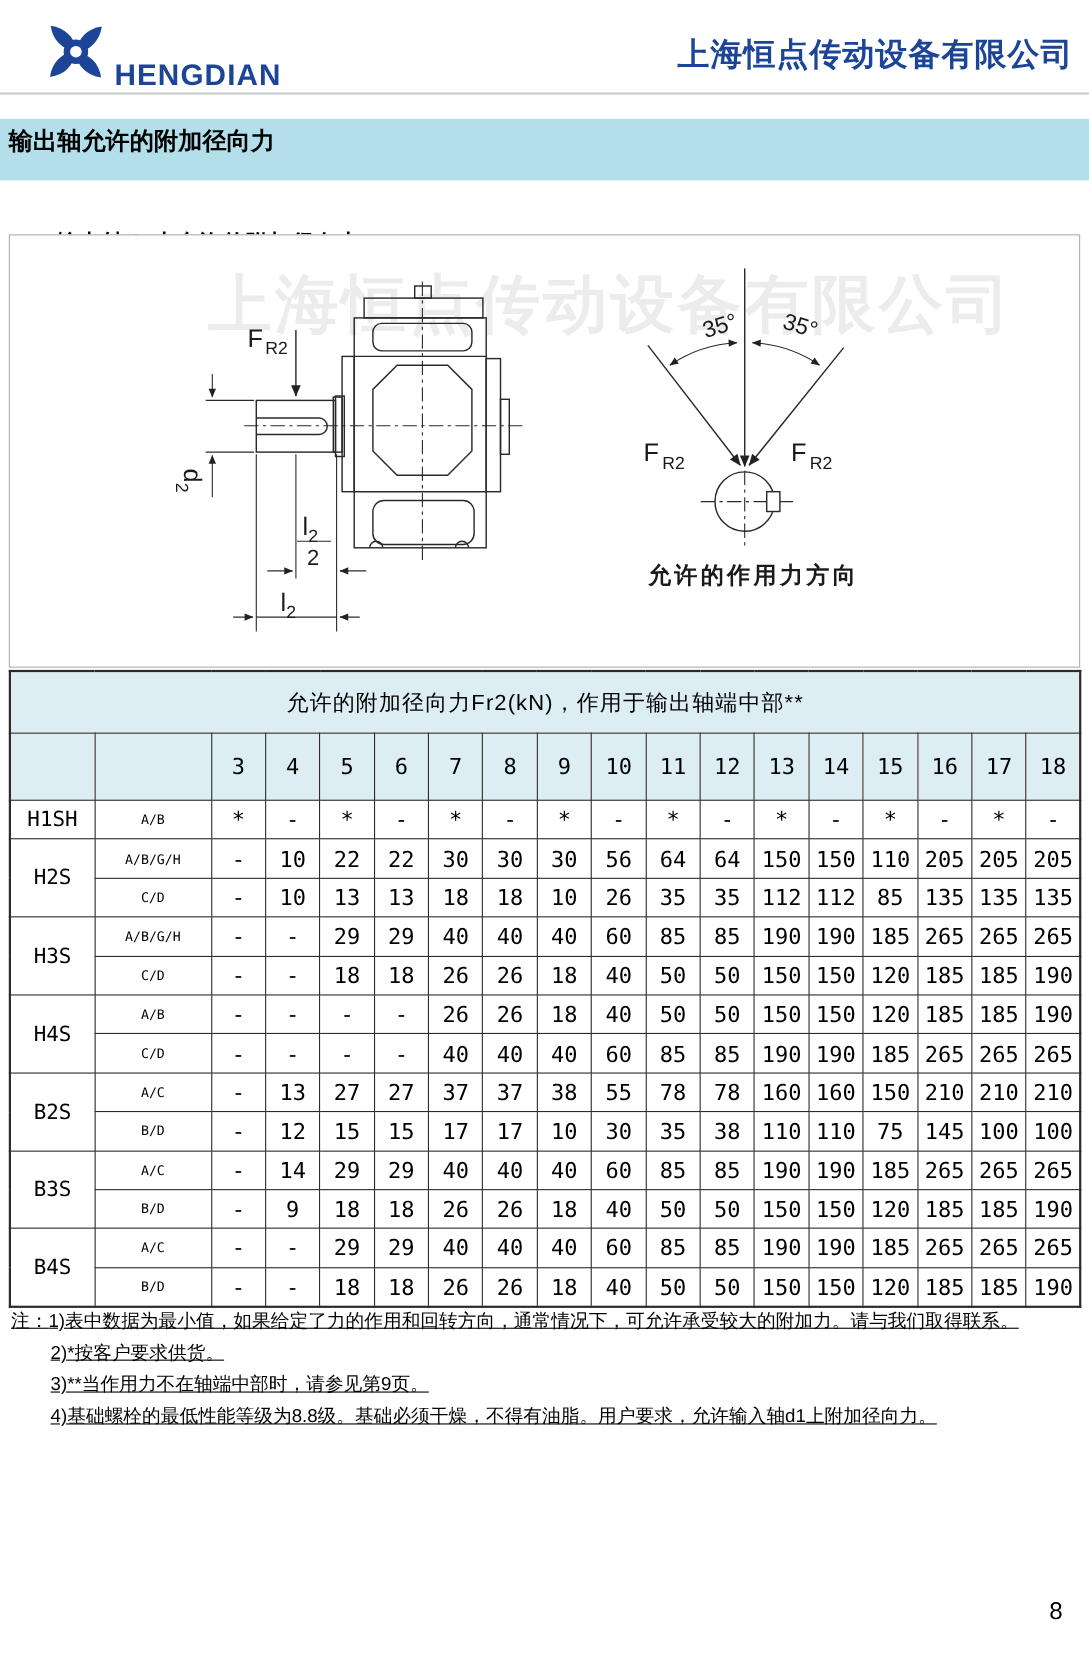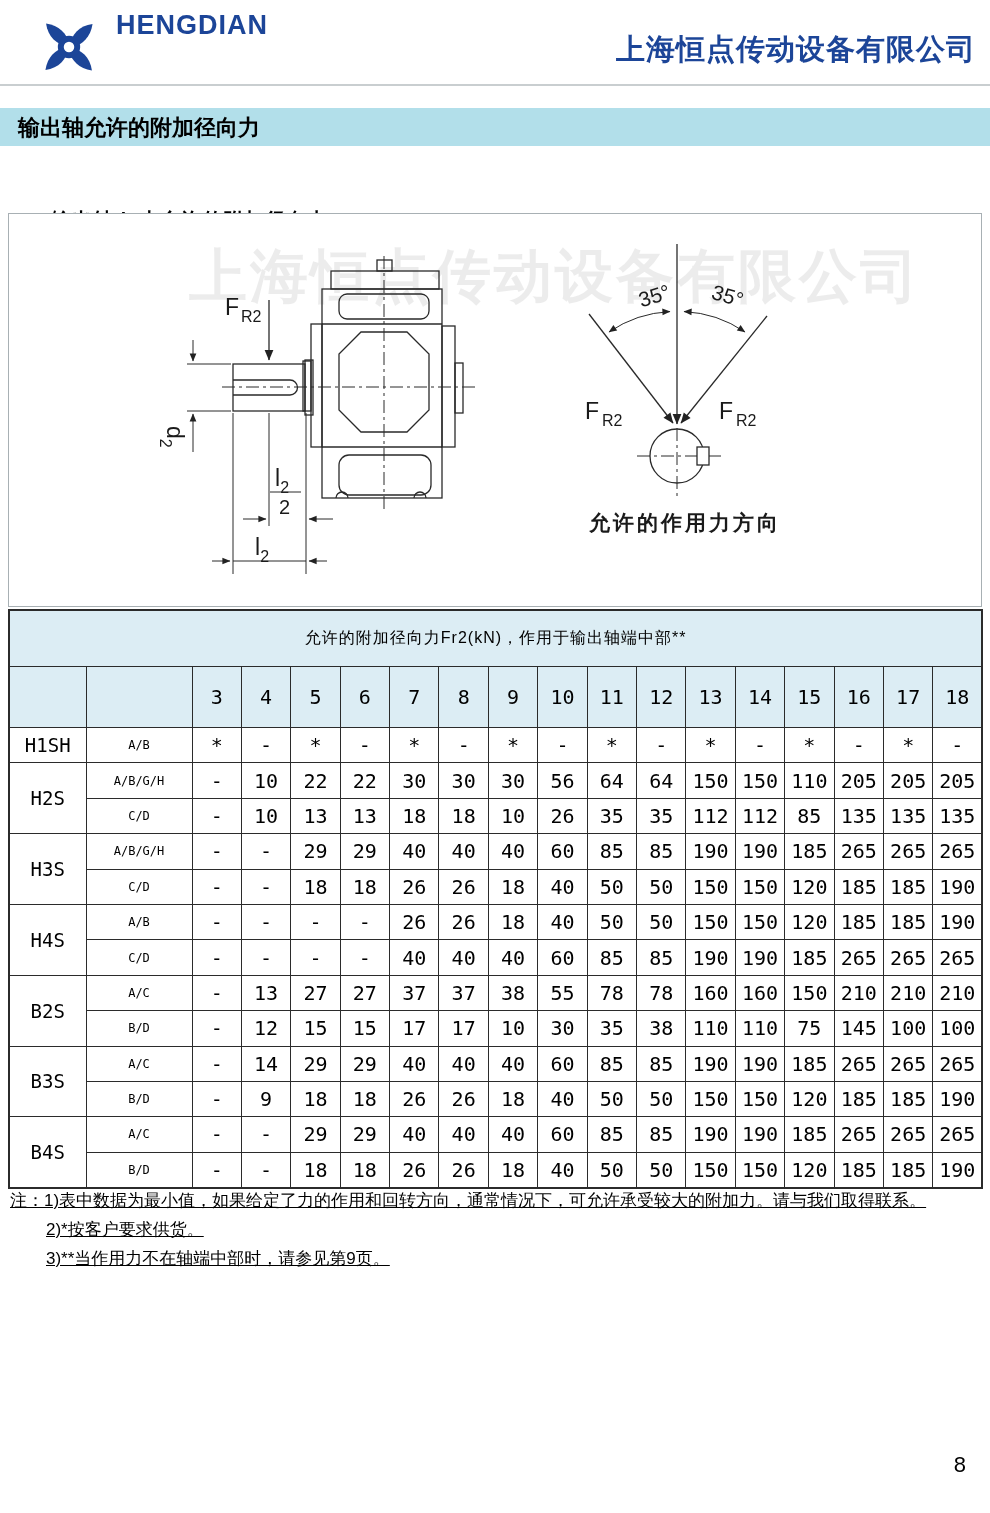--- a/index.html
+++ b/index.html
@@ -6,51 +6,51 @@
     --brand-blue:#1c4598;
     --section-bar-bg:#b2dfea;
     --table-header-bg:#dcedf4;
     --table-border:#2b2b2b;
   }
   html,body{margin:0;padding:0;background:#fff;}
   .page{position:relative;width:990px;height:1513px;background:#ffffff;overflow:hidden;
         font-family:"Liberation Sans","DejaVu Sans",sans-serif;color:#000;}
 
   
-  .logo{position:absolute;left:38px;top:10px;display:flex;align-items:flex-start;gap:16px;}
+  .logo{position:absolute;left:38px;top:10px;display:flex;align-items:flex-end;gap:4px;}
   .logo svg{width:62px;height:74px;display:block;}
   .logo-text{font-size:27px;font-weight:600;color:var(--brand-blue);letter-spacing:1px;}
   .company{position:absolute;top:30px;right:14px;font-size:29px;font-weight:bold;
            color:var(--brand-blue);letter-spacing:1px;}
   .divider{position:absolute;top:84px;left:0;width:100%;height:2px;background:#c9ced0;}
 
   
-  .section-bar{position:absolute;top:108px;left:0;width:100%;height:38px;
+  .section-bar{position:absolute;top:108px;left:0;width:100%;height:56px;
                background:var(--section-bar-bg);font-size:22px;font-weight:bold;
-               line-height:39px;padding-left:18px;box-sizing:border-box;}
+               line-height:39px;padding-left:8px;box-sizing:border-box;}
 
   .subtitle{position:absolute;top:183px;left:18px;font-size:20px;font-weight:600;letter-spacing:1px;margin-top:24px;}
 
   
   .diagram-box{position:absolute;top:213px;left:8px;width:972px;height:392px;
                border:1px solid #a8b0b4;background:#fff;overflow:hidden;}
   .watermark{position:absolute;left:180px;top:24px;font-size:58px;font-weight:bold;
              color:#000;opacity:0.07;letter-spacing:3px;white-space:nowrap;}
   .drawing-svg{position:absolute;left:0;top:0;width:972px;height:392px;}
   .ln{stroke:#2a2a2a;stroke-width:1.3;fill:none;}
   .thin{stroke:#2a2a2a;stroke-width:1;fill:none;}
   .cl{stroke:#2a2a2a;stroke-width:1;stroke-dasharray:13 4 3 4;fill:none;}
   .dtext{font-family:"Liberation Sans","DejaVu Sans",sans-serif;fill:#1a1a1a;}
 
   
   .force-table{position:absolute;top:609px;left:8px;width:974px;
                border-collapse:collapse;table-layout:fixed;border:2px solid var(--table-border);}
   .force-table td{border:1px solid var(--table-border);text-align:center;vertical-align:middle;
                   padding:0;overflow:hidden;}
-  .title-cell{height:55px;background:var(--table-header-bg);font-size:16px;letter-spacing:1px;}
+  .title-cell{height:55px;background:var(--table-header-bg);font-size:20px;letter-spacing:1px;}
   .hdr{height:60px;background:var(--table-header-bg);}
   .num,.val{font-family:"DejaVu Sans Mono","Liberation Mono",monospace;font-size:20px;}
   .val{height:34.4px;}
   .grp{font-family:"DejaVu Sans Mono","Liberation Mono",monospace;font-size:19px;margin-top:28px;}
   .variant{font-family:"DejaVu Sans Mono","Liberation Mono",monospace;font-size:12px;}
 
   
   .notes{position:absolute;left:10px;top:1186px;font-size:17px;line-height:29px;text-decoration:underline;}
   .note-row{white-space:nowrap;}
   .indented{margin-left:36px;}
@@ -443,16 +443,17 @@
           <td class="val">185</td>
           <td class="val">190</td>
         </tr>
       </tbody>
   </table>
 
   <div class="notes">
     <div class="note-row"><span>注：</span><span>1)表中数据为最小值，如果给定了力的作用和回转方向，通常情况下，可允许承受较大的附加力。请与我们取得联系。</span></div>
     <div class="note-row indented">2)*按客户要求供货。</div>
     <div class="note-row indented">3)**当作用力不在轴端中部时，请参见第9页。</div>
+    <div class="note-row indented">4)基础螺栓的最低性能等级为8.8级。基础必须干燥，不得有油脂。用户要求，允许输入轴d1上附加径向力。</div>
   </div>
 
   <div class="page-number">8</div>
 </div>
 
 </body></html>

